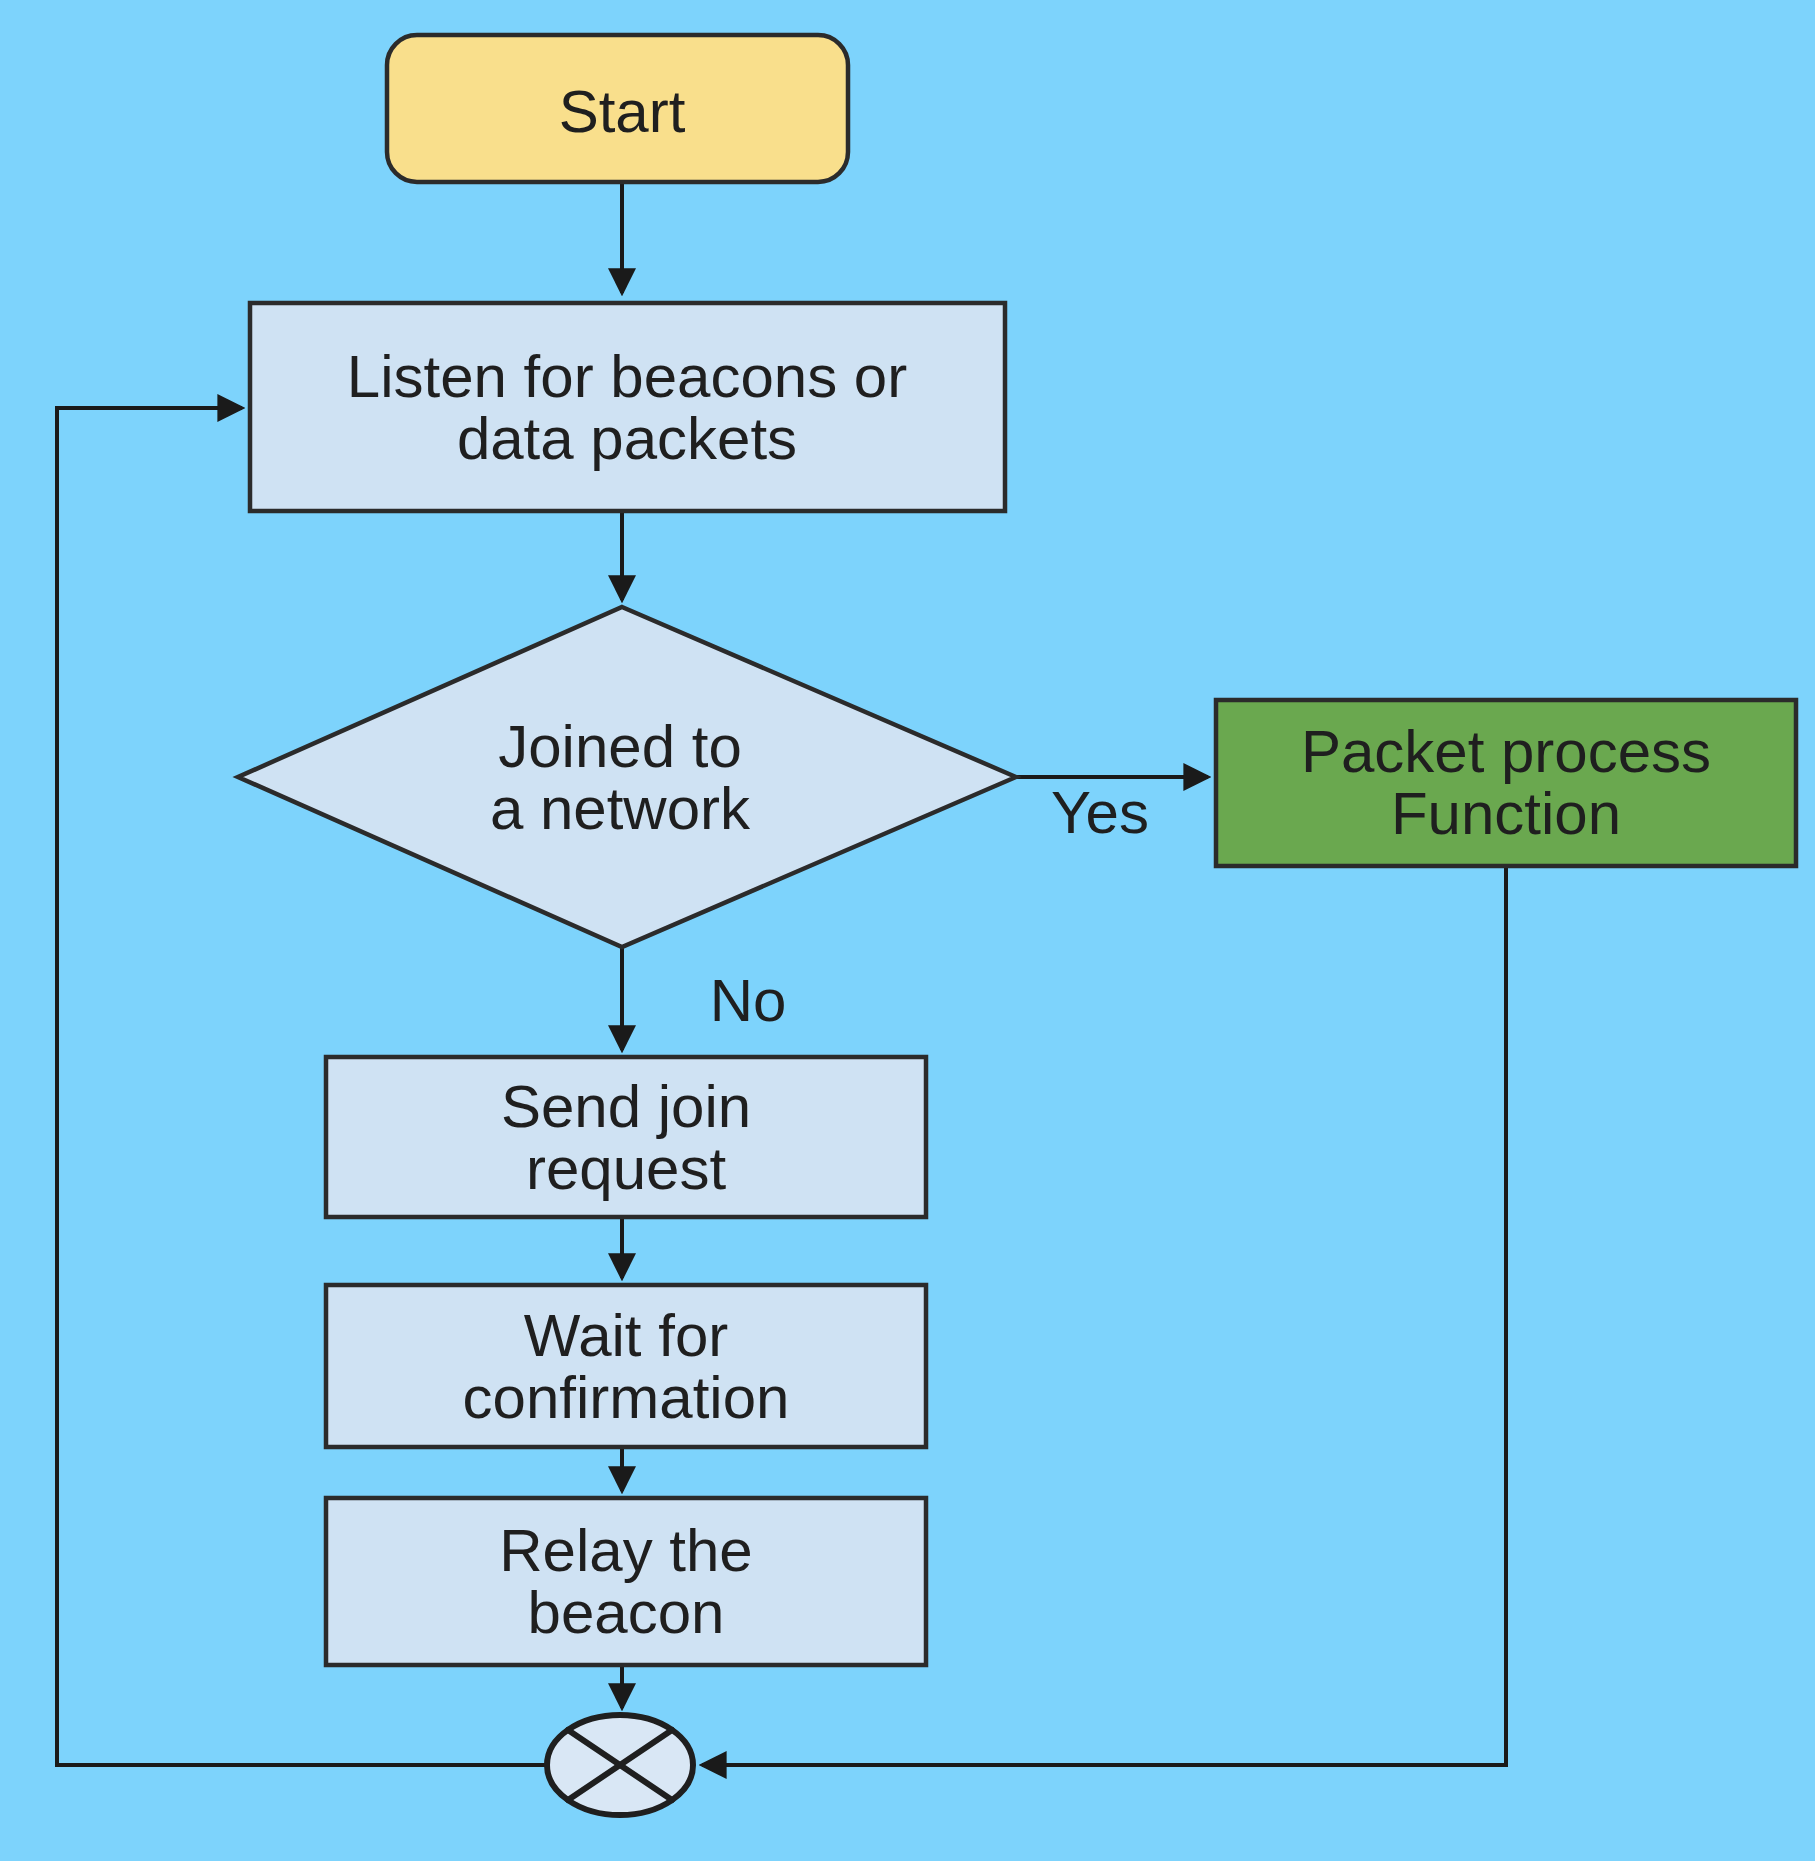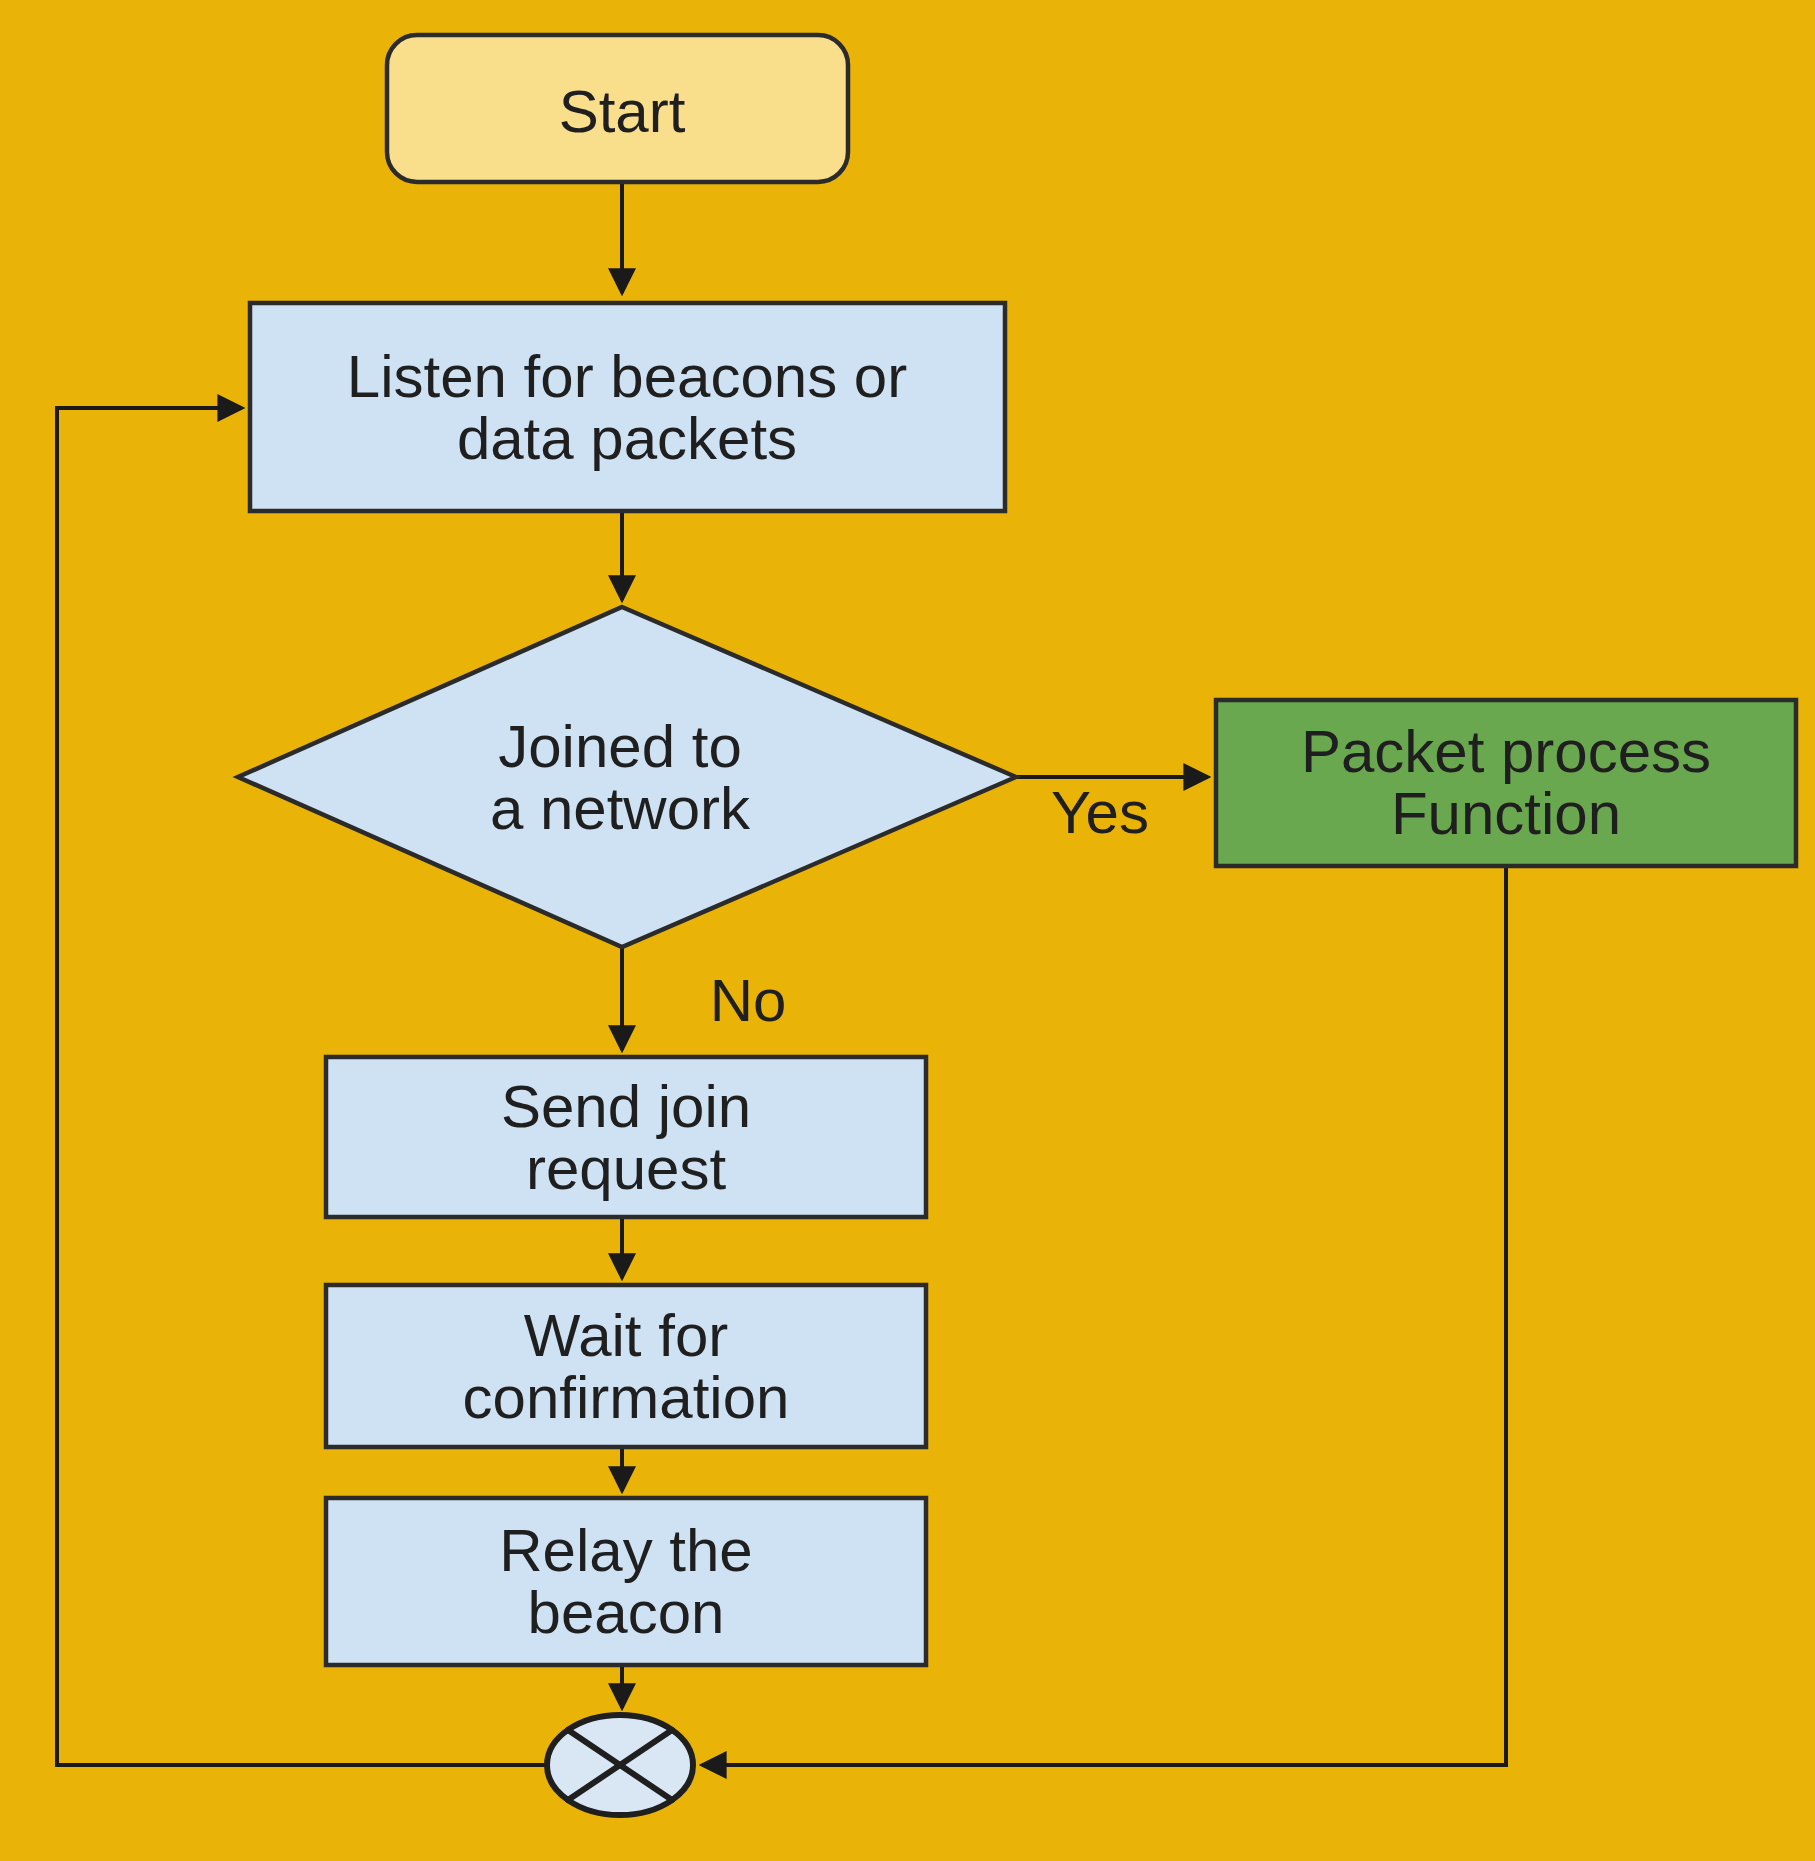--- a/index.html
+++ b/index.html
@@ -3,21 +3,21 @@
 <meta charset="utf-8">
 <style>
   html, body {
     margin: 0;
     padding: 0;
     background: #ffffff;
   }
   .canvas-wrap {
     width: 1815px;
     height: 1861px;
-    background: #eab308;
+    background: #7dd3fc;
     position: relative;
   }
   svg {
     display: block;
   }
   .edge {
     fill: none;
     stroke: #1a1a1a;
     stroke-width: 4;
   }

